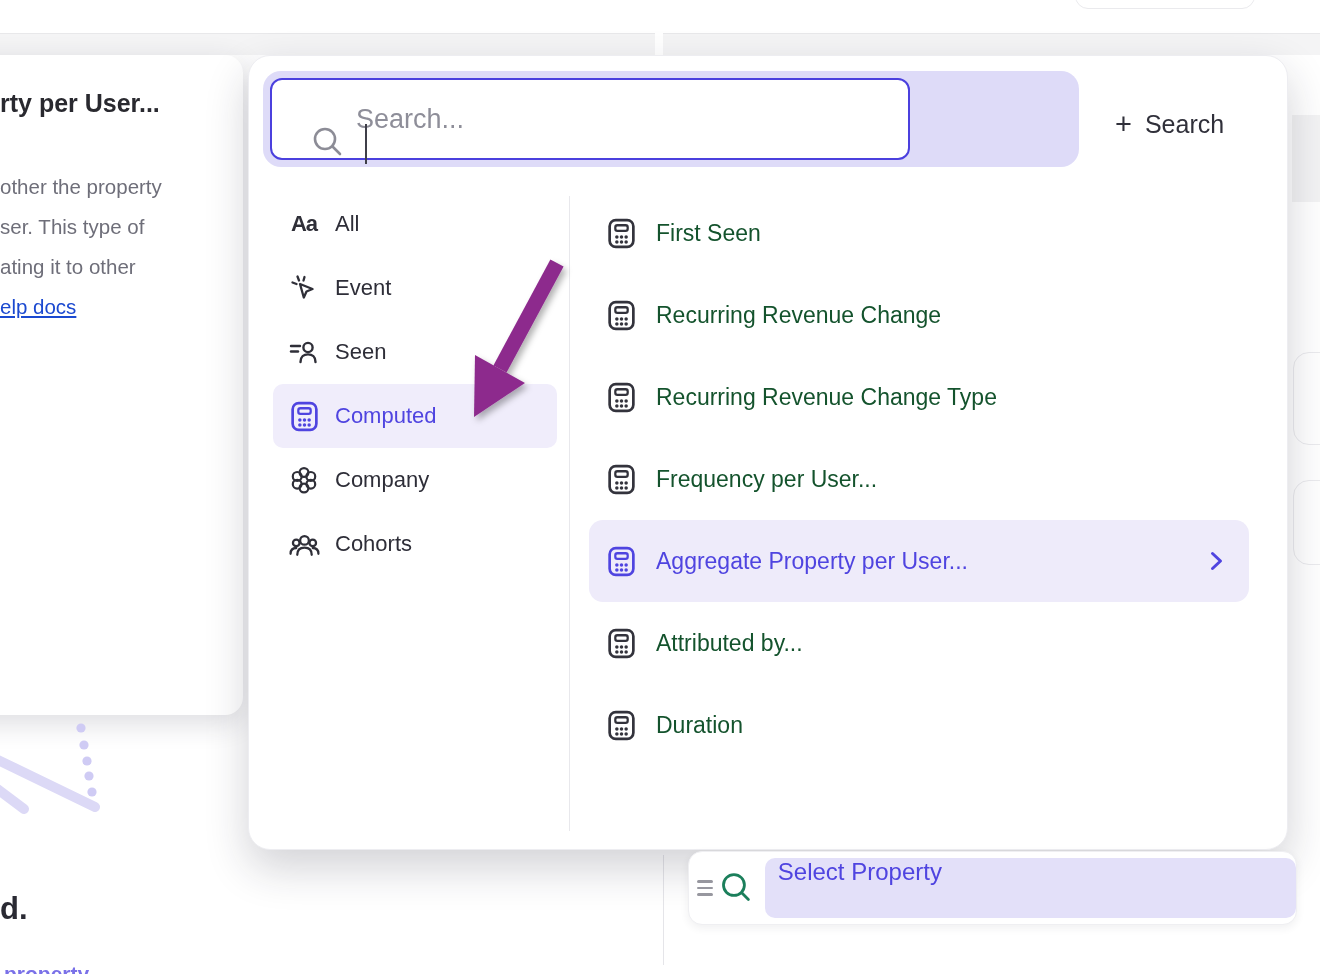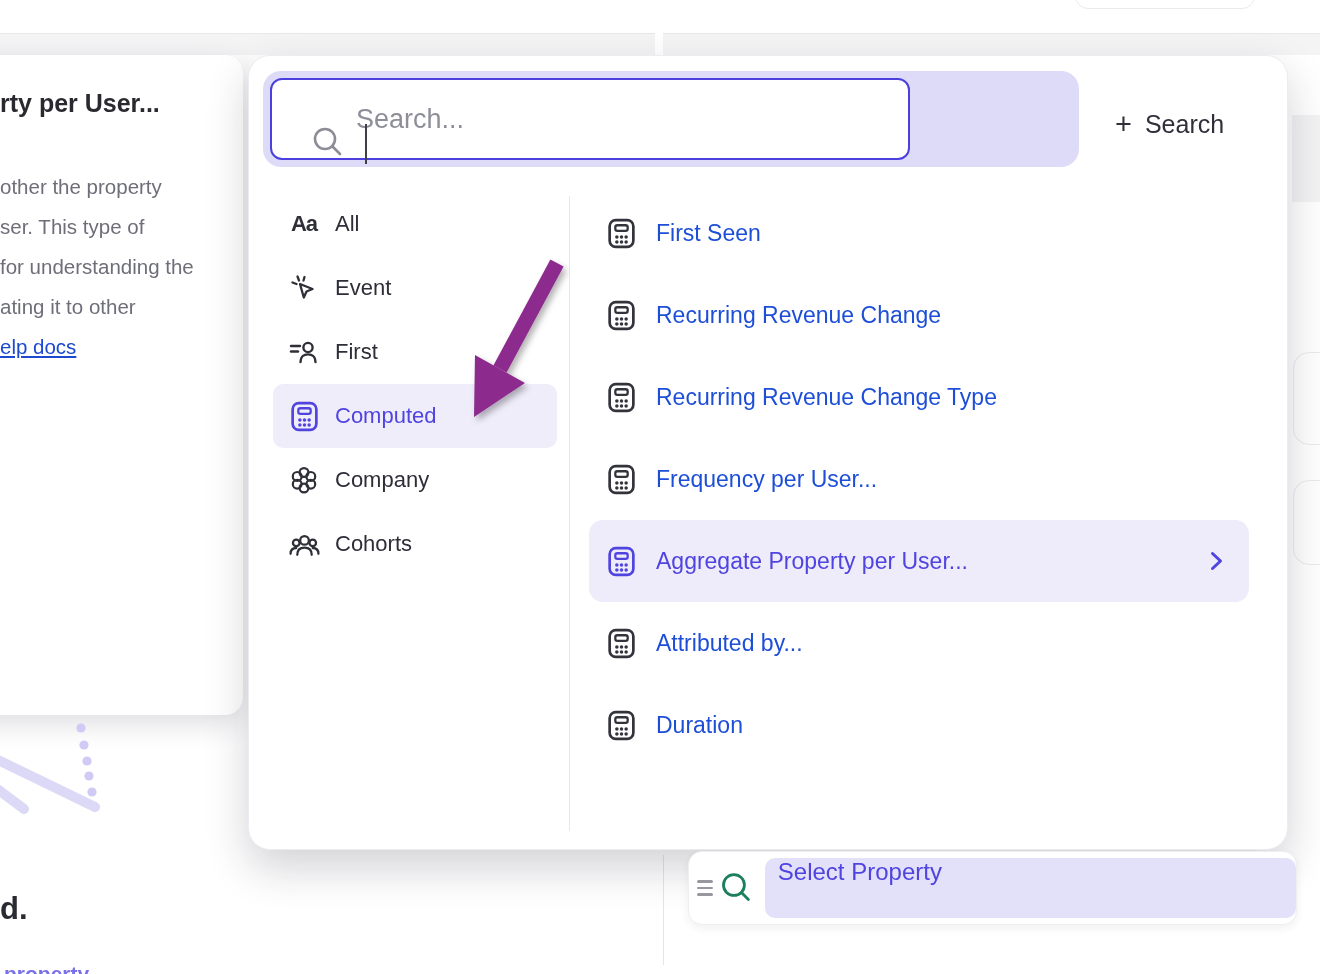--- a/index.html
+++ b/index.html
@@ -65,21 +65,21 @@
     justify-content:center; flex:0 0 34px; }
   .cat-label { margin-left:14px; font-size:22px; font-weight:500; color:#2e2e38; }
   .cat-aa { font-size:22px; font-weight:600; color:#2f2f38; letter-spacing:-1px; }
   .cat-item.selected { background:#f0edfb; }
   .cat-item.selected .cat-label { color:#4f44e0; }
 
   
   .prop-col { position:absolute; left:340px; top:136px; width:660px; }
   .prop-item { height:82px; display:flex; align-items:center; border-radius:14px; cursor:pointer; position:relative; }
   .prop-icon { width:33px; height:33px; margin-left:16px; flex:0 0 33px; }
-  .prop-label { margin-left:18px; font-size:23px; font-weight:500; color:#1d4ed8; }
+  .prop-label { margin-left:18px; font-size:23px; font-weight:500; color:#14532d; }
   .prop-item.selected { background:#eeebfa; }
   .prop-item.selected .prop-label { color:#4f44e0; }
   .prop-chevron { position:absolute; right:26px; top:50%; transform:translateY(-50%); }
 
   
   .query-row { position:absolute; left:688px; top:851px; width:609px; height:74px; background:#fff;
     border:1px solid #efeff2; border-radius:14px; box-shadow:0 3px 8px rgba(40,40,60,.07);
     display:flex; align-items:center; }
   .drag-handle { margin-left:8px; width:16px; display:flex; flex-direction:column; gap:4px; cursor:grab; }
   .drag-handle span { display:block; height:2.6px; border-radius:2px; background:#97979f; }
@@ -101,21 +101,20 @@
   <div class="right-gray-block"></div>
   <div class="right-card-frag frag1"></div>
   <div class="right-card-frag frag2"></div>
   <div class="divider-bottom"></div>
 
   <div class="tooltip-card">
     <div class="tooltip-title">rty per User...</div>
     <div class="tooltip-body">
       <div>other the property</div>
       <div>ser. This type of</div>
-      <div>for understanding the</div>
       <div>ating it to other</div>
       <div><span class="tooltip-link">elp docs</span></div>
     </div>
   </div>
 
   <svg class="decor-svg" width="110" height="105" viewBox="0 0 110 105">
     <line x1="-4" y1="44" x2="95" y2="92" stroke="#dcd9f6" stroke-width="10" stroke-linecap="round"></line>
     <line x1="-4" y1="73" x2="24" y2="94" stroke="#dcd9f6" stroke-width="10" stroke-linecap="round"></line>
     <circle cx="81" cy="13" r="4.6" fill="#cfcbf4"></circle>
     <circle cx="84" cy="30" r="4.6" fill="#cfcbf4"></circle>
@@ -174,21 +173,21 @@
         <span class="cat-icon">
           <svg width="32" height="32" viewBox="0 0 32 32">
             <g stroke="#2f2f38" stroke-width="2.4" stroke-linecap="round" fill="none">
               <line x1="3" y1="10" x2="12" y2="10"></line>
               <line x1="3" y1="15.5" x2="10" y2="15.5"></line>
               <circle cx="20" cy="11.5" r="4.6"></circle>
               <path d="M12.5,26 c0,-5.2 3.4,-7.6 7.5,-7.6 s7.5,2.4 7.5,7.6"></path>
             </g>
           </svg>
         </span>
-        <span class="cat-label">First</span>
+        <span class="cat-label">Seen</span>
       </div>
 
       <div class="cat-item selected">
         <span class="cat-icon">
           <svg width="33" height="33" viewBox="0 0 32 32">
             <g stroke="#4f44e0" fill="none">
               <rect x="4.5" y="3" width="23" height="26" rx="6" stroke-width="2.6"></rect>
               <rect x="10" y="8" width="12" height="5.5" rx="2" stroke-width="2.2"></rect>
             </g>
             <g fill="#4f44e0">

